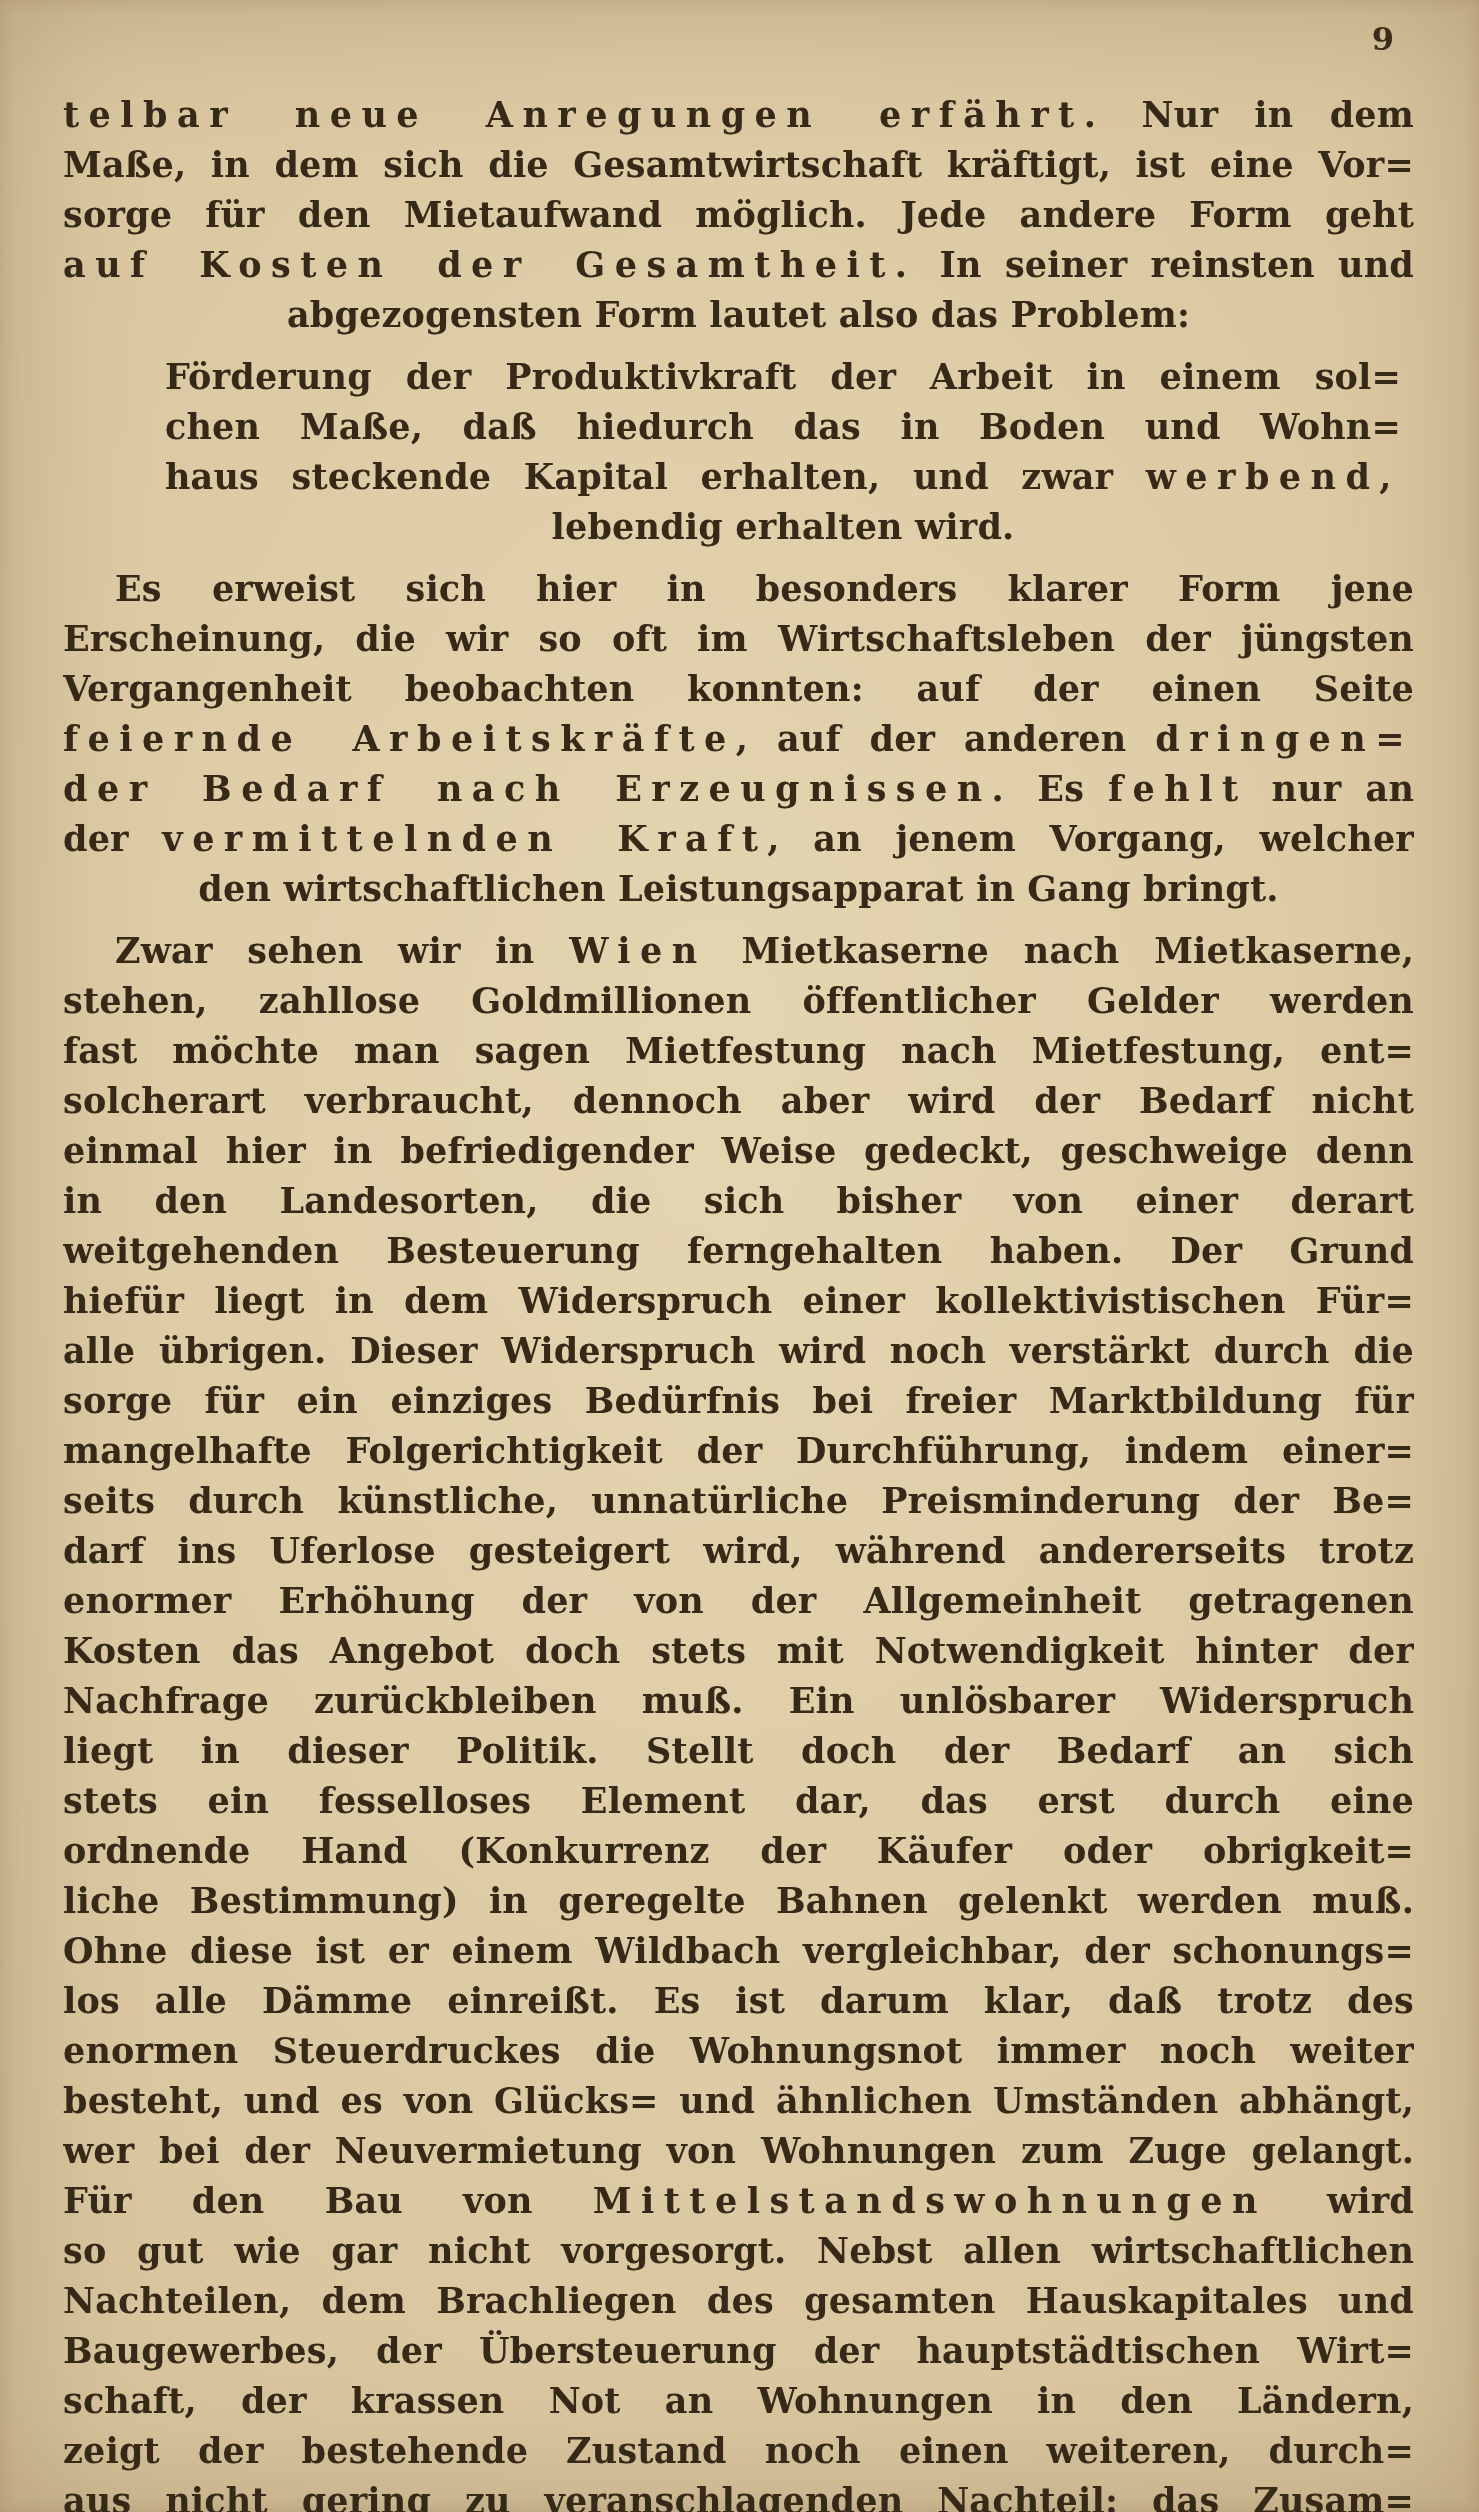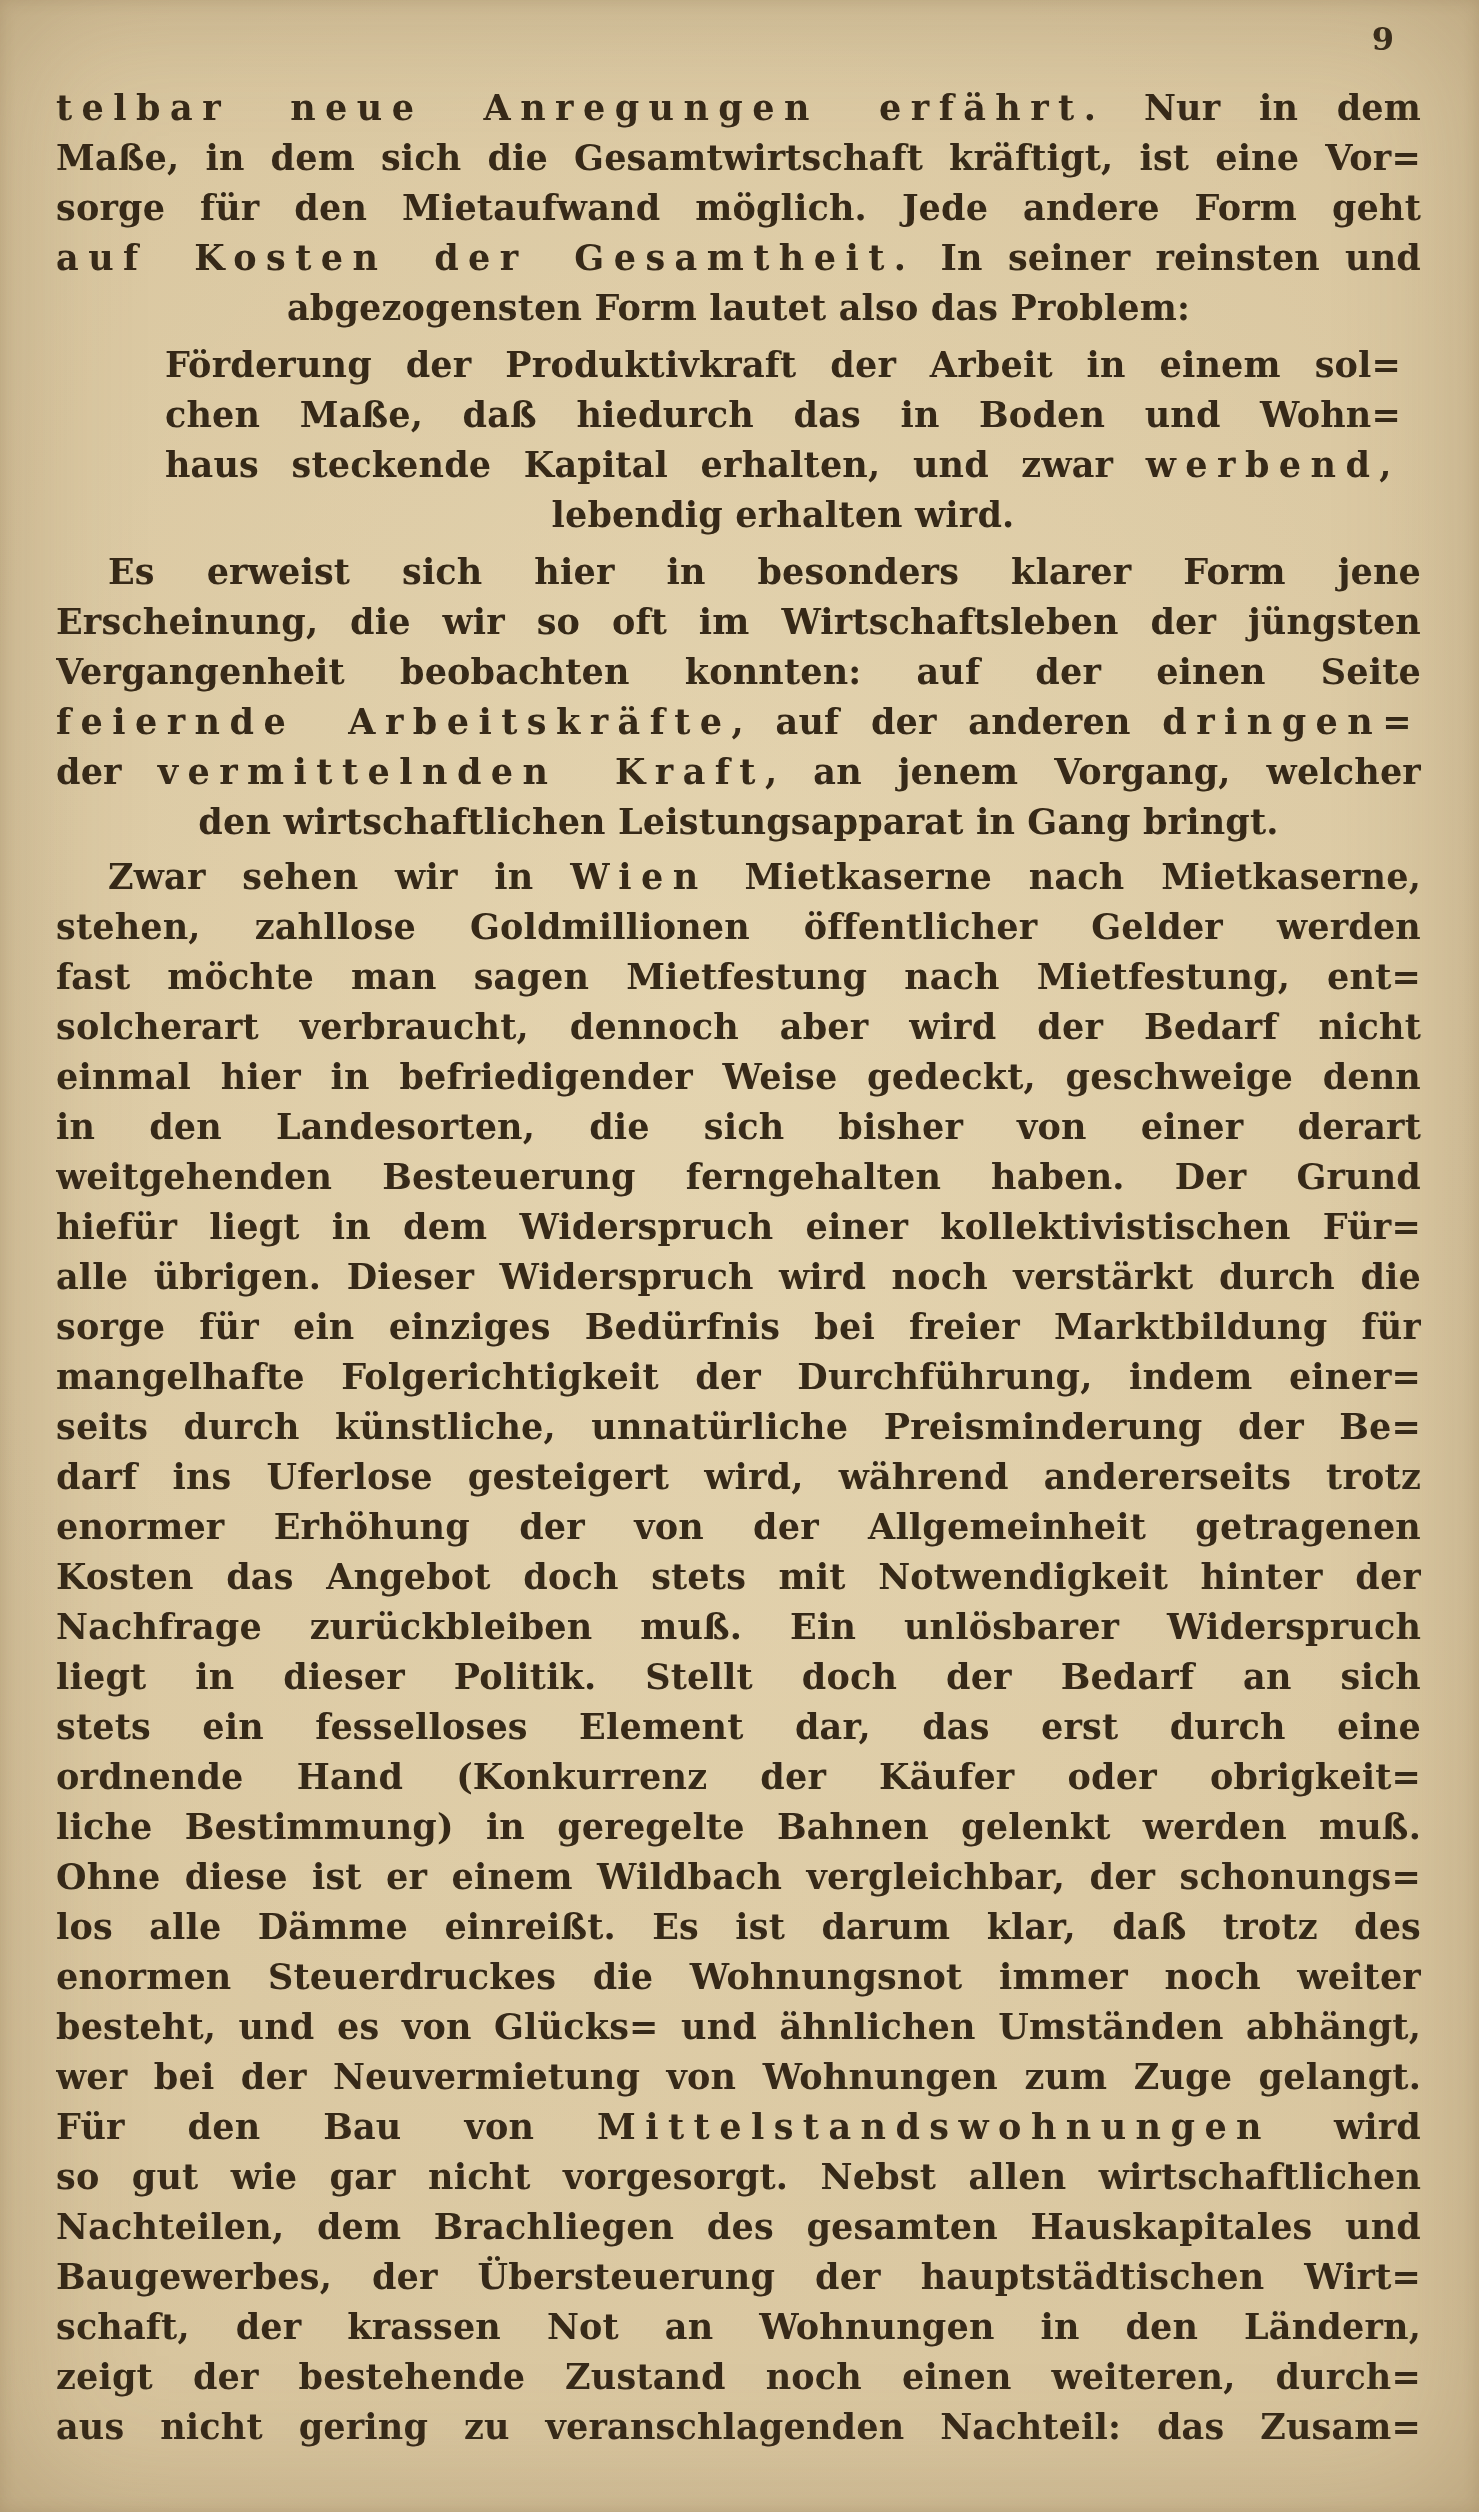--- a/index.html
+++ b/index.html
@@ -27,21 +27,21 @@
   }
   .text-block {
     position: absolute;
     left: 51px;
     right: 53px;
     top: 78px;
     font-size: 35px;
     font-weight: 700;
     color: #362918;
   }
-  .block { margin: 5px; }
+  .block { margin: 12px; }
   .block.quote { margin: 7.1px 25px 7.1px 114px; }
   .line {
     height: 50px;
     line-height: 50px;
     overflow: hidden;
     text-align: justify;
     white-space: normal;
   }
   .line::after { content: ""; display: inline-block; width: 100%; }
   .line.last { text-align: center; }
@@ -67,20 +67,21 @@
         <div class="line"><span class="nm">Förderung der Produktivkraft der Arbeit in einem sol=</span></div>
         <div class="line"><span class="nm">chen Maße, daß hiedurch das in Boden und Wohn=</span></div>
         <div class="line"><span class="nm">haus steckende Kapital erhalten, und zwar </span><span class="sp">werbend,</span></div>
         <div class="line last"><span class="nm">lebendig erhalten wird.</span></div>
       </div>
       <div class="block paragraph">
         <div class="line firstline"><span class="nm">Es erweist sich hier in besonders klarer Form jene</span></div>
         <div class="line"><span class="nm">Erscheinung, die wir so oft im Wirtschaftsleben der jüngsten</span></div>
         <div class="line"><span class="nm">Vergangenheit beobachten konnten: auf der einen Seite</span></div>
         <div class="line"><span class="sp">feiernde Arbeitskräfte</span><span class="nm">, auf der anderen </span><span class="sp">dringen=</span></div>
+        <div class="line"><span class="sp">der Bedarf nach Erzeugnissen.</span><span class="nm"> Es </span><span class="sp">fehlt</span><span class="nm"> nur an</span></div>
         <div class="line"><span class="nm">der </span><span class="sp">vermittelnden Kraft</span><span class="nm">, an jenem Vorgang, welcher</span></div>
         <div class="line last"><span class="nm">den wirtschaftlichen Leistungsapparat in Gang bringt.</span></div>
       </div>
       <div class="block paragraph">
         <div class="line firstline"><span class="nm">Zwar sehen wir in </span><span class="sp">Wien</span><span class="nm"> Mietkaserne nach Mietkaserne,</span></div>
         <div class="line"><span class="nm">stehen, zahllose Goldmillionen öffentlicher Gelder werden</span></div>
         <div class="line"><span class="nm">fast möchte man sagen Mietfestung nach Mietfestung, ent=</span></div>
         <div class="line"><span class="nm">solcherart verbraucht, dennoch aber wird der Bedarf nicht</span></div>
         <div class="line"><span class="nm">einmal hier in befriedigender Weise gedeckt, geschweige denn</span></div>
         <div class="line"><span class="nm">in den Landesorten, die sich bisher von einer derart</span></div>

